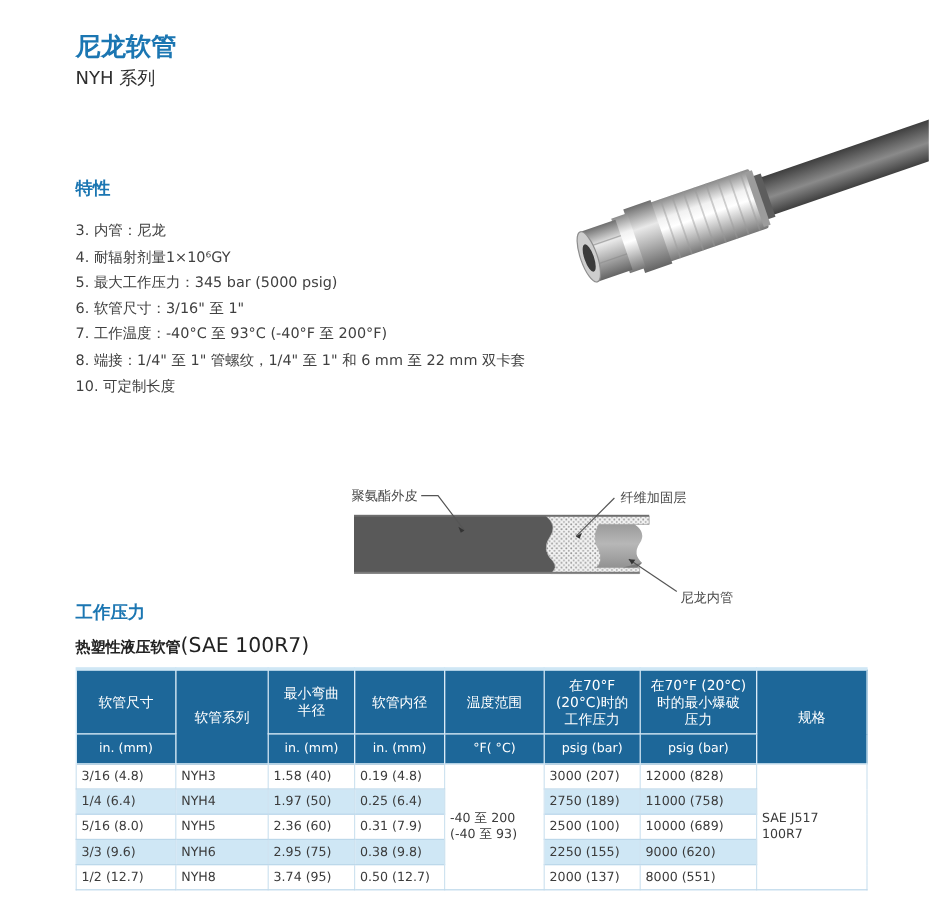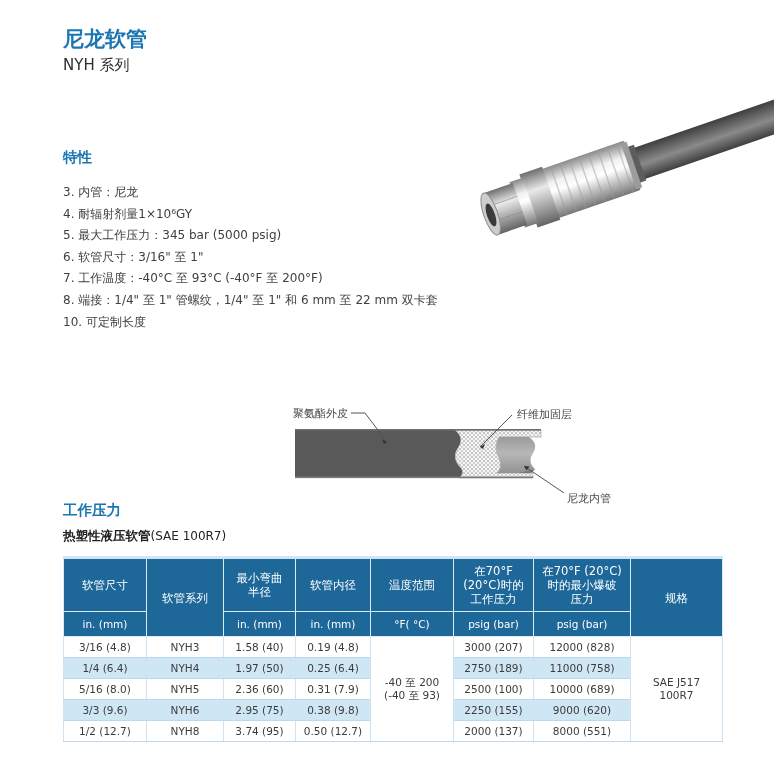--- a/index.html
+++ b/index.html
@@ -8,36 +8,36 @@
     font-family:"DejaVu Sans","Liberation Sans",sans-serif;color:#3c3c3c;margin-left:35px;
   }
   .title{position:absolute;left:28px;top:25px;font-size:21px;font-weight:bold;color:#1b76b2;}
   .subtitle{position:absolute;left:28px;top:56px;font-size:15px;color:#2e2e2e;}
   .sec-heading{position:absolute;font-size:14.5px;font-weight:bold;color:#1b76b2;}
   .features-heading{left:28px;top:148px;}
   .tech-heading{left:28px;top:501px;}
   .feature-list{position:absolute;left:28px;top:182px;width:420px;font-size:12px;line-height:21.6px;color:#404040;}
   .product-line{position:absolute;left:28px;top:528px;font-size:12.5px;color:#222;}
   .product-line .b{font-weight:bold;}
-  .product-line .n{font-weight:normal;font-size:12px;}
+  .product-line .n{font-weight:normal;font-size:17px;}
   
   table.spec{
     position:absolute;left:28px;top:556px;border-collapse:collapse;table-layout:fixed;width:660px;
     border-top:3px solid #cfe7f5;
   }
   table.spec th{
     background:#1d6799;color:#ffffff;font-weight:normal;
     border:1px solid #d9ebf7;text-align:center;vertical-align:middle;
     white-space:pre-line;padding:1px 2px;
   }
   table.spec thead tr.main th{font-size:11.5px;height:50px;line-height:14px;}
   table.spec thead tr.units th{font-size:10.5px;height:22px;}
   table.spec td{
     border:1px solid #cfe3f0;border-bottom:1px solid #bcd8ea;
-    text-align:center;vertical-align:middle;font-size:10.5px;height:20px;
+    text-align:left;vertical-align:middle;font-size:10.5px;height:20px;
     white-space:pre-line;color:#3b3b3b;padding:0 4px;line-height:13px;
   }
   table.spec tbody tr:nth-child(even) td{background:#cfe7f5;}
   table.spec td.merged{background:#ffffff !important;}
   table.spec{border-bottom:1px solid #9fc9e0;}
   
   .photo{position:absolute;left:408px;top:66px;}
   .diagram{position:absolute;left:248px;top:396px;}
   .dg-label{font-size:11px;fill:#4a4a4a;}
 </style>

